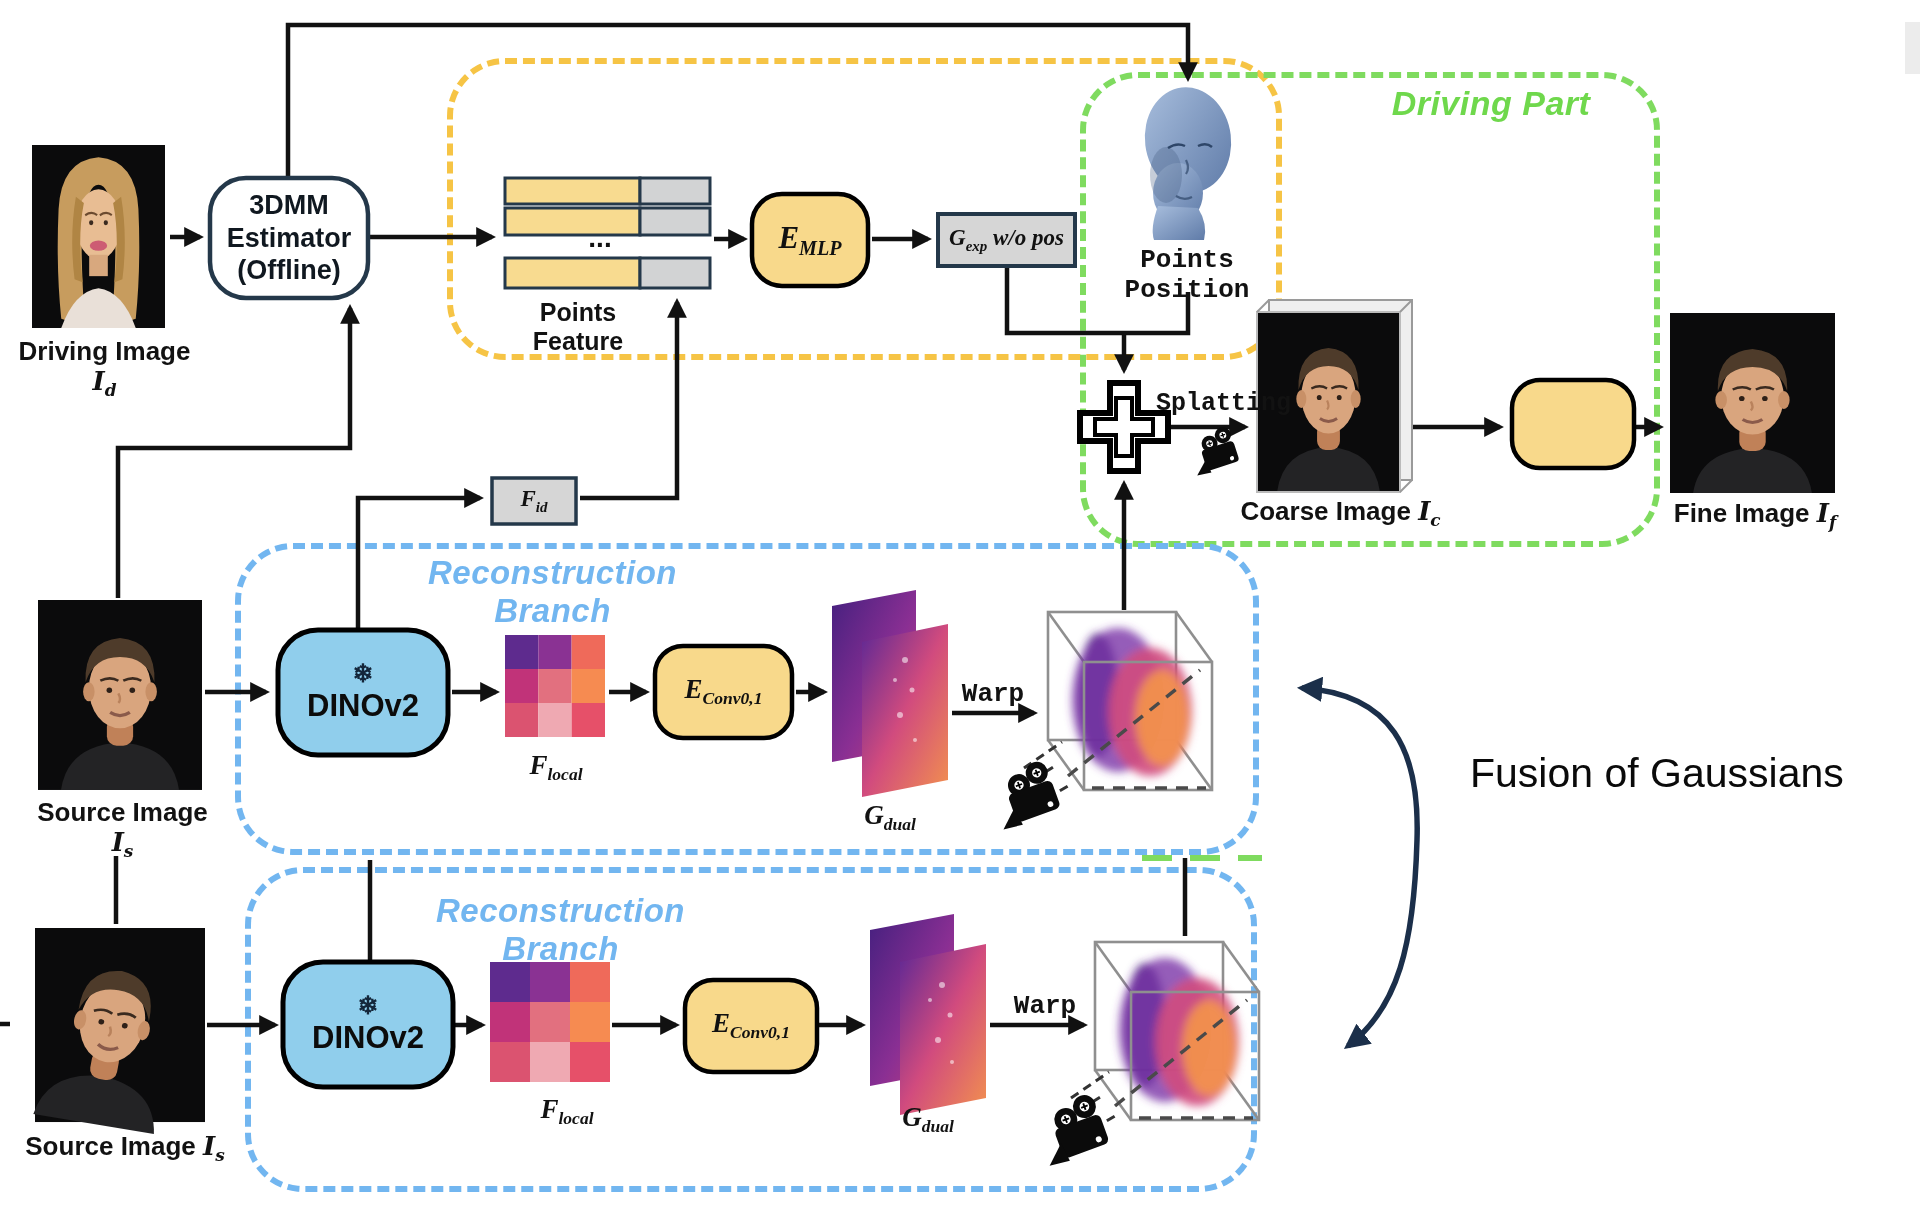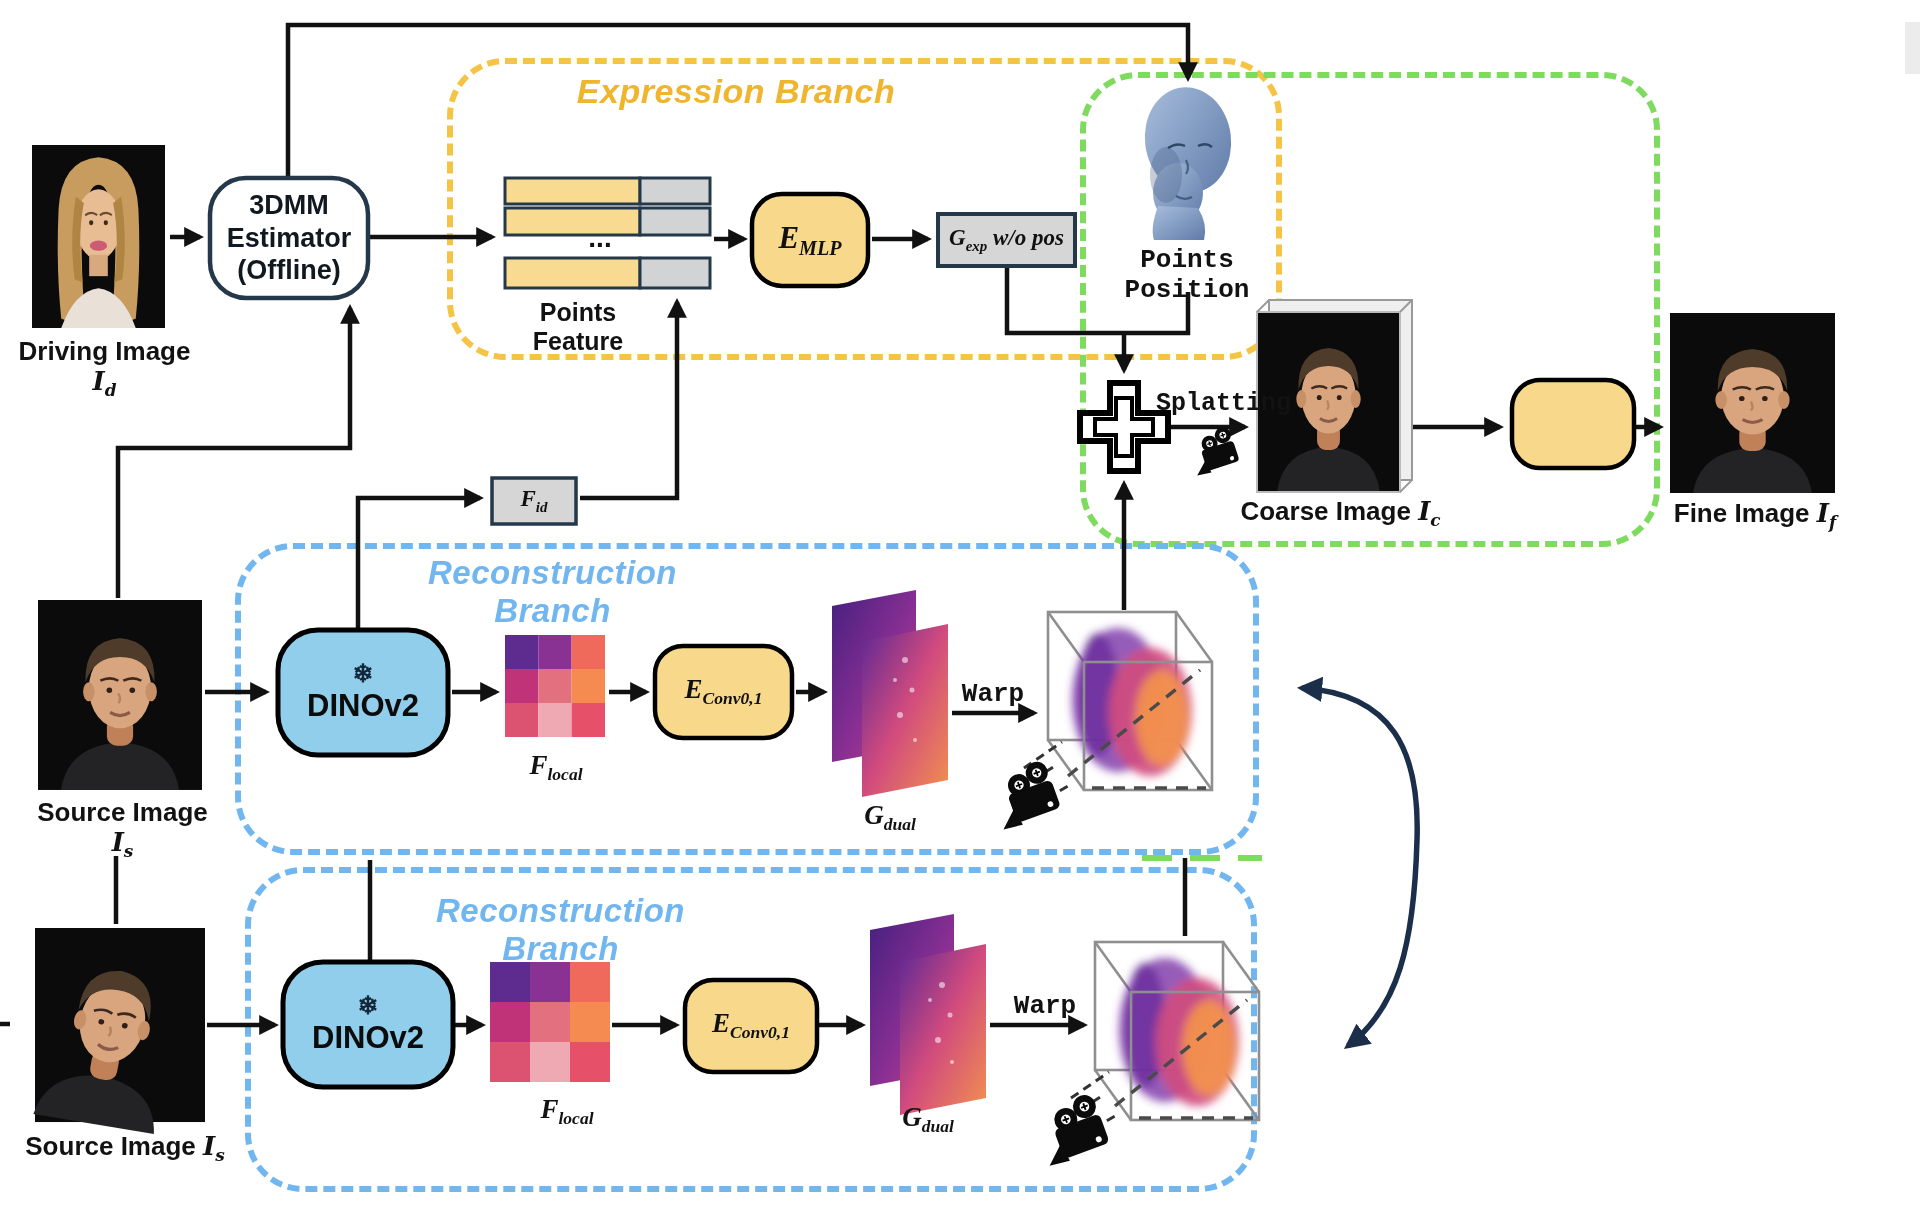--- a/index.html
+++ b/index.html
@@ -288,21 +288,21 @@
     </g>
 
     <g transform="translate(1670,313) scale(1.65,1.5)">
       <use href="#man-bg"></use>
         <use href="#man-fg"></use>
     </g>
 
     <rect x="1905" y="22" width="15" height="52" fill="#ECECEC"></rect>
   </svg>
 
-  <div class="btitle" style="left:556px;top:72px;width:360px;color:var(--c-expression-title);">Expression Branch</div>
+  <div class="btitle" style="left:1356px;top:84px;width:270px;color:var(--c-driving-title);">Driving Part</div>
   <div class="btitle" style="left:380px;top:554px;width:345px;color:var(--c-reconstruction-title);font-size:33px;">Reconstruction Branch</div>
   <div class="btitle" style="left:388px;top:892px;width:345px;color:var(--c-reconstruction-title);font-size:33px;">Reconstruction Branch</div>
 
   <div class="lbl" style="left:12px;top:337px;width:185px;font-size:26px;">
     <span>Driving Image </span><span class="mv">I</span><sub class="mv">d</sub>
   </div>
 
   <div class="nodelbl" style="left:210px;top:178px;width:158px;height:120px;">
     <div>
       <span class="estl">3DMM</span>
@@ -363,14 +363,15 @@
     <span><span>E</span><sub>Conv0,1</sub></span>
   </div>
   <div class="lbl math" style="left:878px;top:1102px;width:100px;font-size:27px;">
     <span>G</span><sub>dual</sub>
   </div>
   <div class="lbl plain" style="left:1000px;top:992px;width:90px;font-size:26px;font-weight:600;">Warp</div>
   <div class="lbl" style="left:25px;top:1132px;width:200px;font-size:26px;">
     <span>Source Image </span><span class="mv">I</span><sub class="mv">s</sub>
   </div>
 
+  <div class="fusion" style="left:1470px;top:750px;">Fusion of Gaussians</div>
 
 </div>
 
 </body></html>

